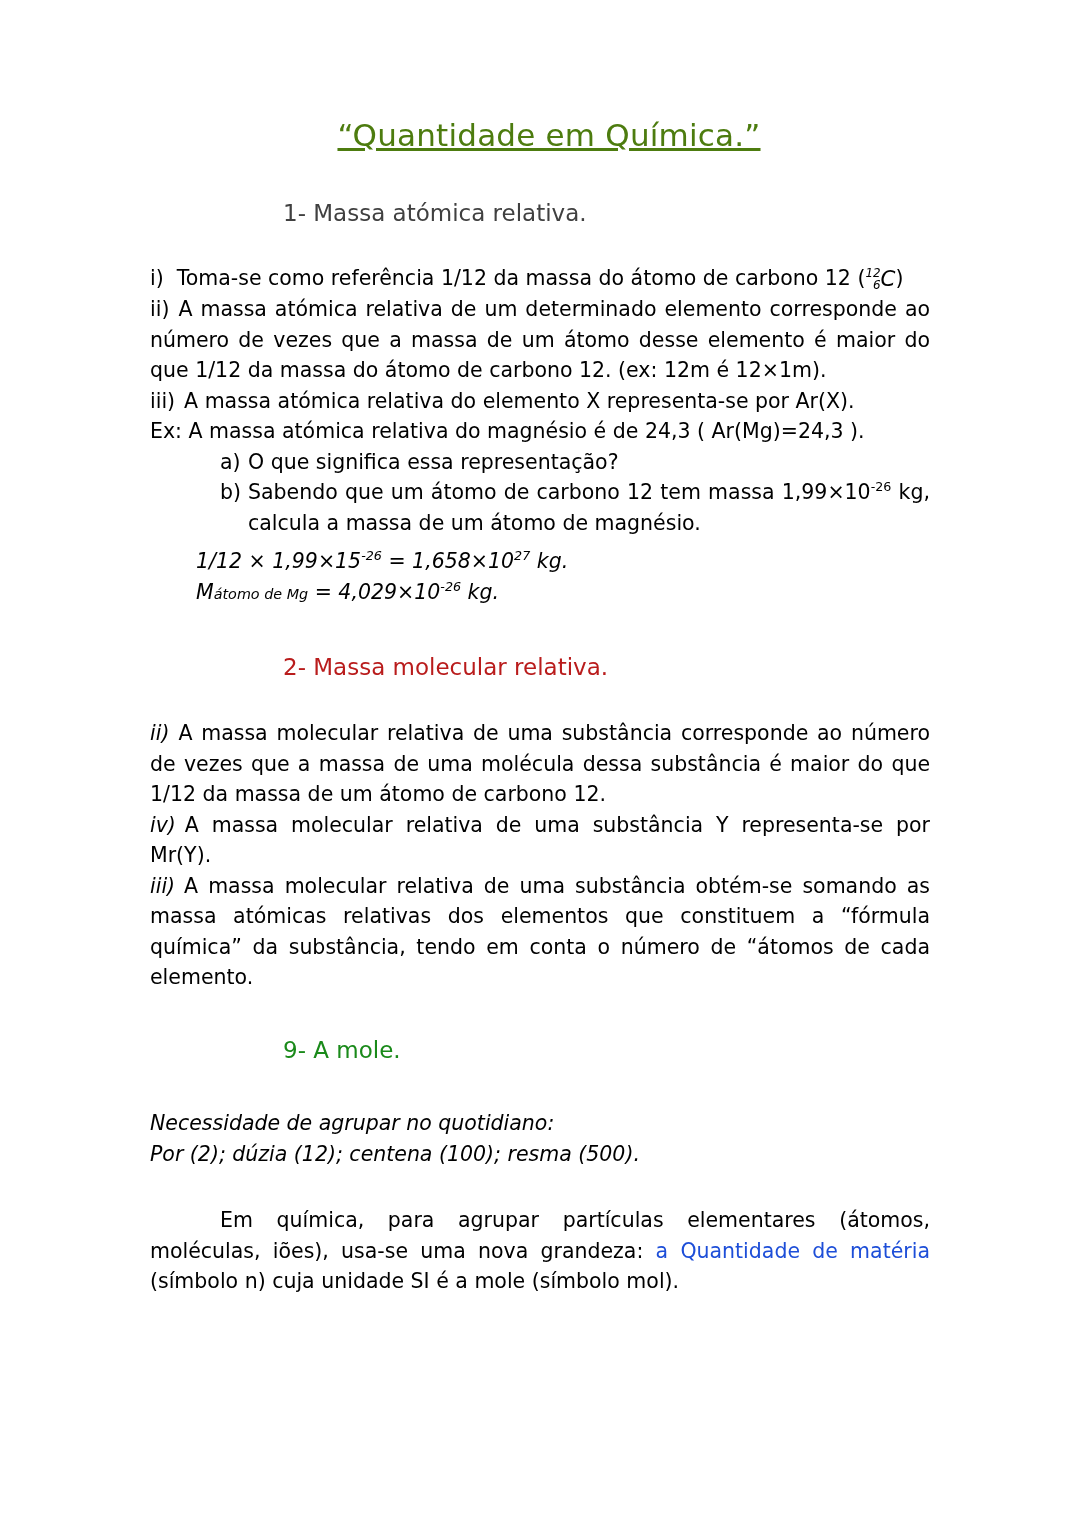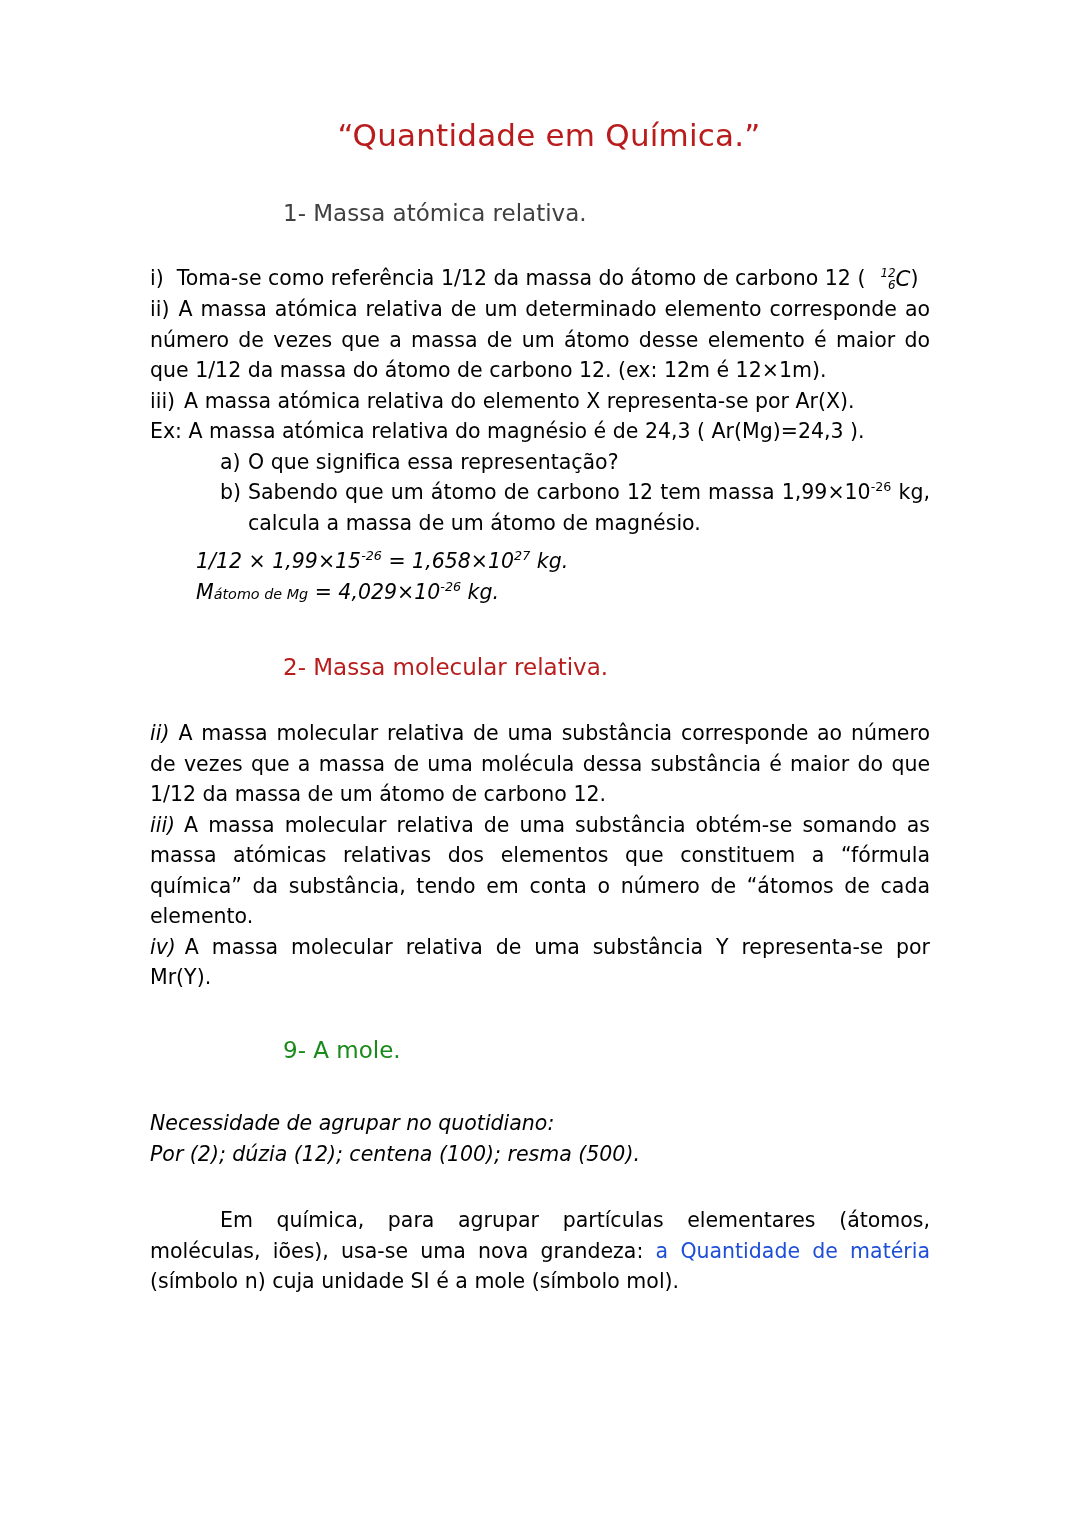--- a/index.html
+++ b/index.html
@@ -88,21 +88,21 @@
   }
   .isotope .nums {
     display: inline-block;
     vertical-align: middle;
     font-size: 0.58em;
     font-style: italic;
     line-height: 1.02;
     text-align: right;
     margin-right: 0px;
   }
-  .isotope .nums span { display: block; margin-left: 15px; }
+  .isotope .nums span { display: block; }
   .isotope .sym {
     font-style: italic;
     font-size: 1.04em;
     vertical-align: middle;
   }
 
   
   .sublist {
     margin: 0;
     padding: 0;
@@ -148,21 +148,21 @@
   .highlight-red {
     color: #e8192c;
   }
 </style>
 </head>
 <body style="background: rgb(255, 255, 255);">
 
 <div class="page">
   <div class="content">
 
-    <h1 class="doc-title" style="color: #b91c1c;">“Quantidade em Química.”</h1>
+    <h1 class="doc-title" style="color: #4d7c0f; text-decoration: underline;">“Quantidade em Química.”</h1>
 
     <h2 class="section-heading" style="color: #404040;">1- Massa atómica relativa.</h2>
 
     <div class="sp-36"></div>
 
     <p class="para left">
       <span>i)</span><span class="marker-gap wide"></span><span>Toma-se como referência 1/12 da massa do átomo de carbono 12 (</span><span class="isotope"><span class="nums"><span>12</span><span>6</span></span><span class="sym">C</span></span><span>)</span>
     </p>
 
     <p class="para">
@@ -201,25 +201,25 @@
     <h2 class="section-heading" style="color: #b91c1c;">2- Massa molecular relativa.</h2>
 
     <div class="sp-36"></div>
 
 
     <p class="para">
       <span class="it">ii)</span><span class="marker-gap"></span><span>A massa molecular relativa de uma substância corresponde ao número de vezes que a massa de uma molécula dessa substância é maior do que 1/12 da massa de um átomo de carbono 12.</span>
     </p>
 
     <p class="para">
+      <span class="it">iv)</span><span class="marker-gap"></span><span>A massa molecular relativa de uma substância Y representa-se por Mr(Y).</span>
+    </p>
+
+    <p class="para">
       <span class="it">iii)</span><span class="marker-gap"></span><span>A massa molecular relativa de uma substância obtém-se somando as massa atómicas relativas dos elementos que constituem a “fórmula química” da substância, tendo em conta o número de “átomos de cada elemento.</span>
-    </p>
-
-    <p class="para">
-      <span class="it">iv)</span><span class="marker-gap"></span><span>A massa molecular relativa de uma substância Y representa-se por Mr(Y).</span>
     </p>
 
     <div class="sp-44"></div>
 
     <h2 class="section-heading" style="color: rgb(26, 138, 26);">9- A mole.</h2>
 
     <div class="sp-44"></div>
 
     <p class="para left it">Necessidade de agrupar no quotidiano:</p>
     <p class="para left it">Por (2); dúzia (12); centena (100); resma (500).</p>

